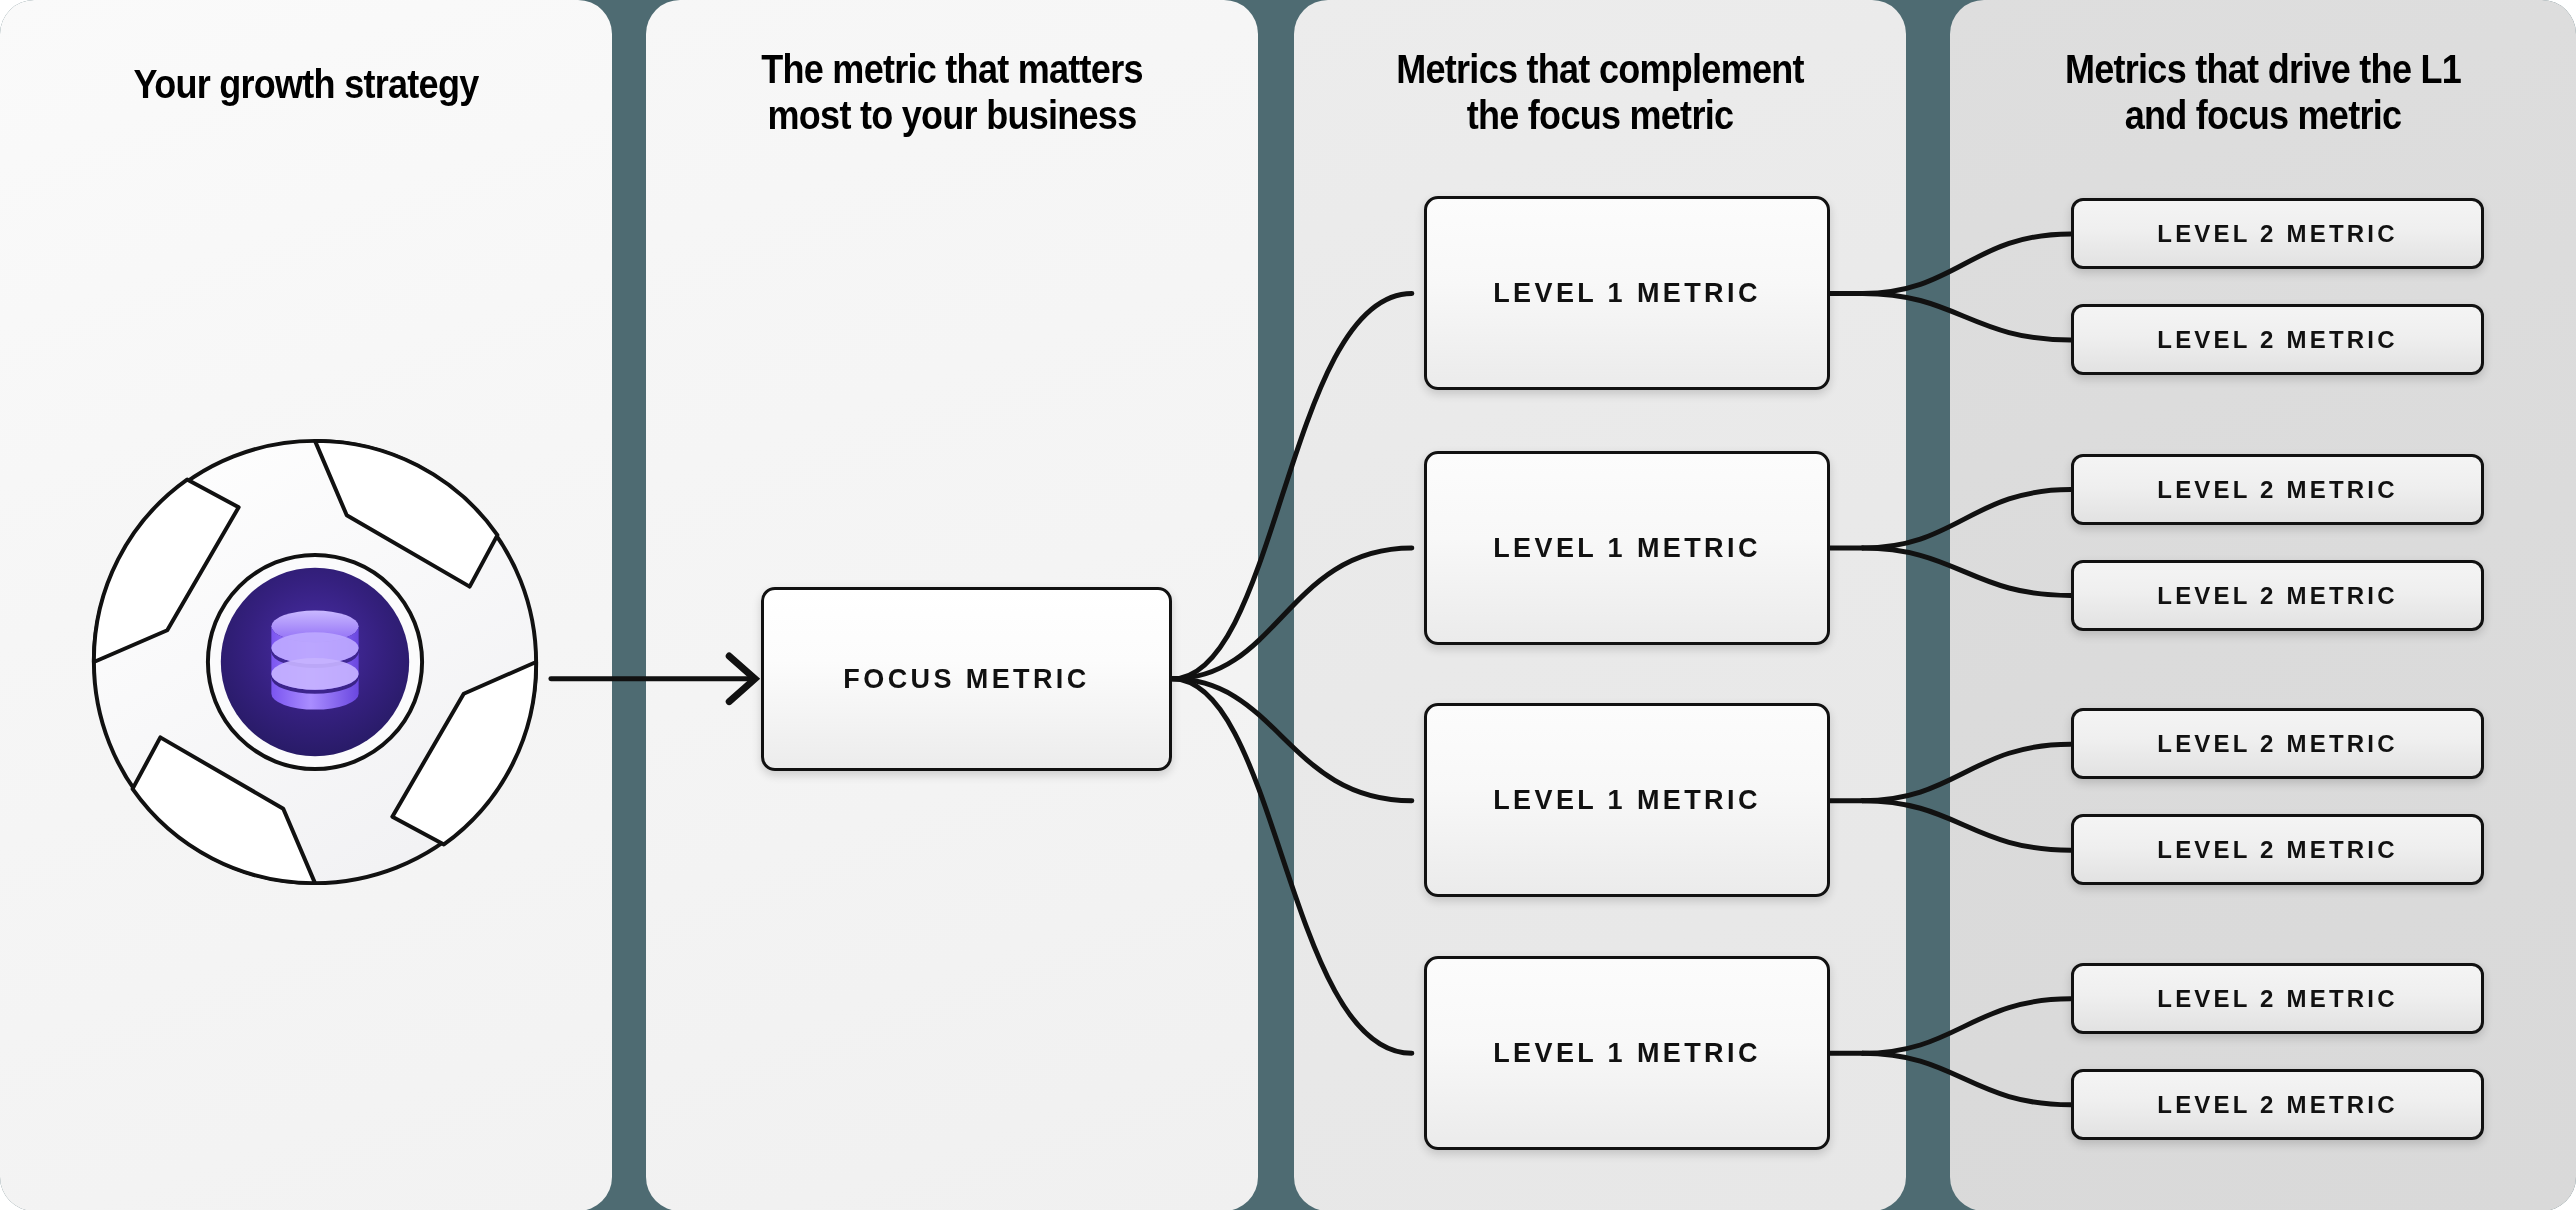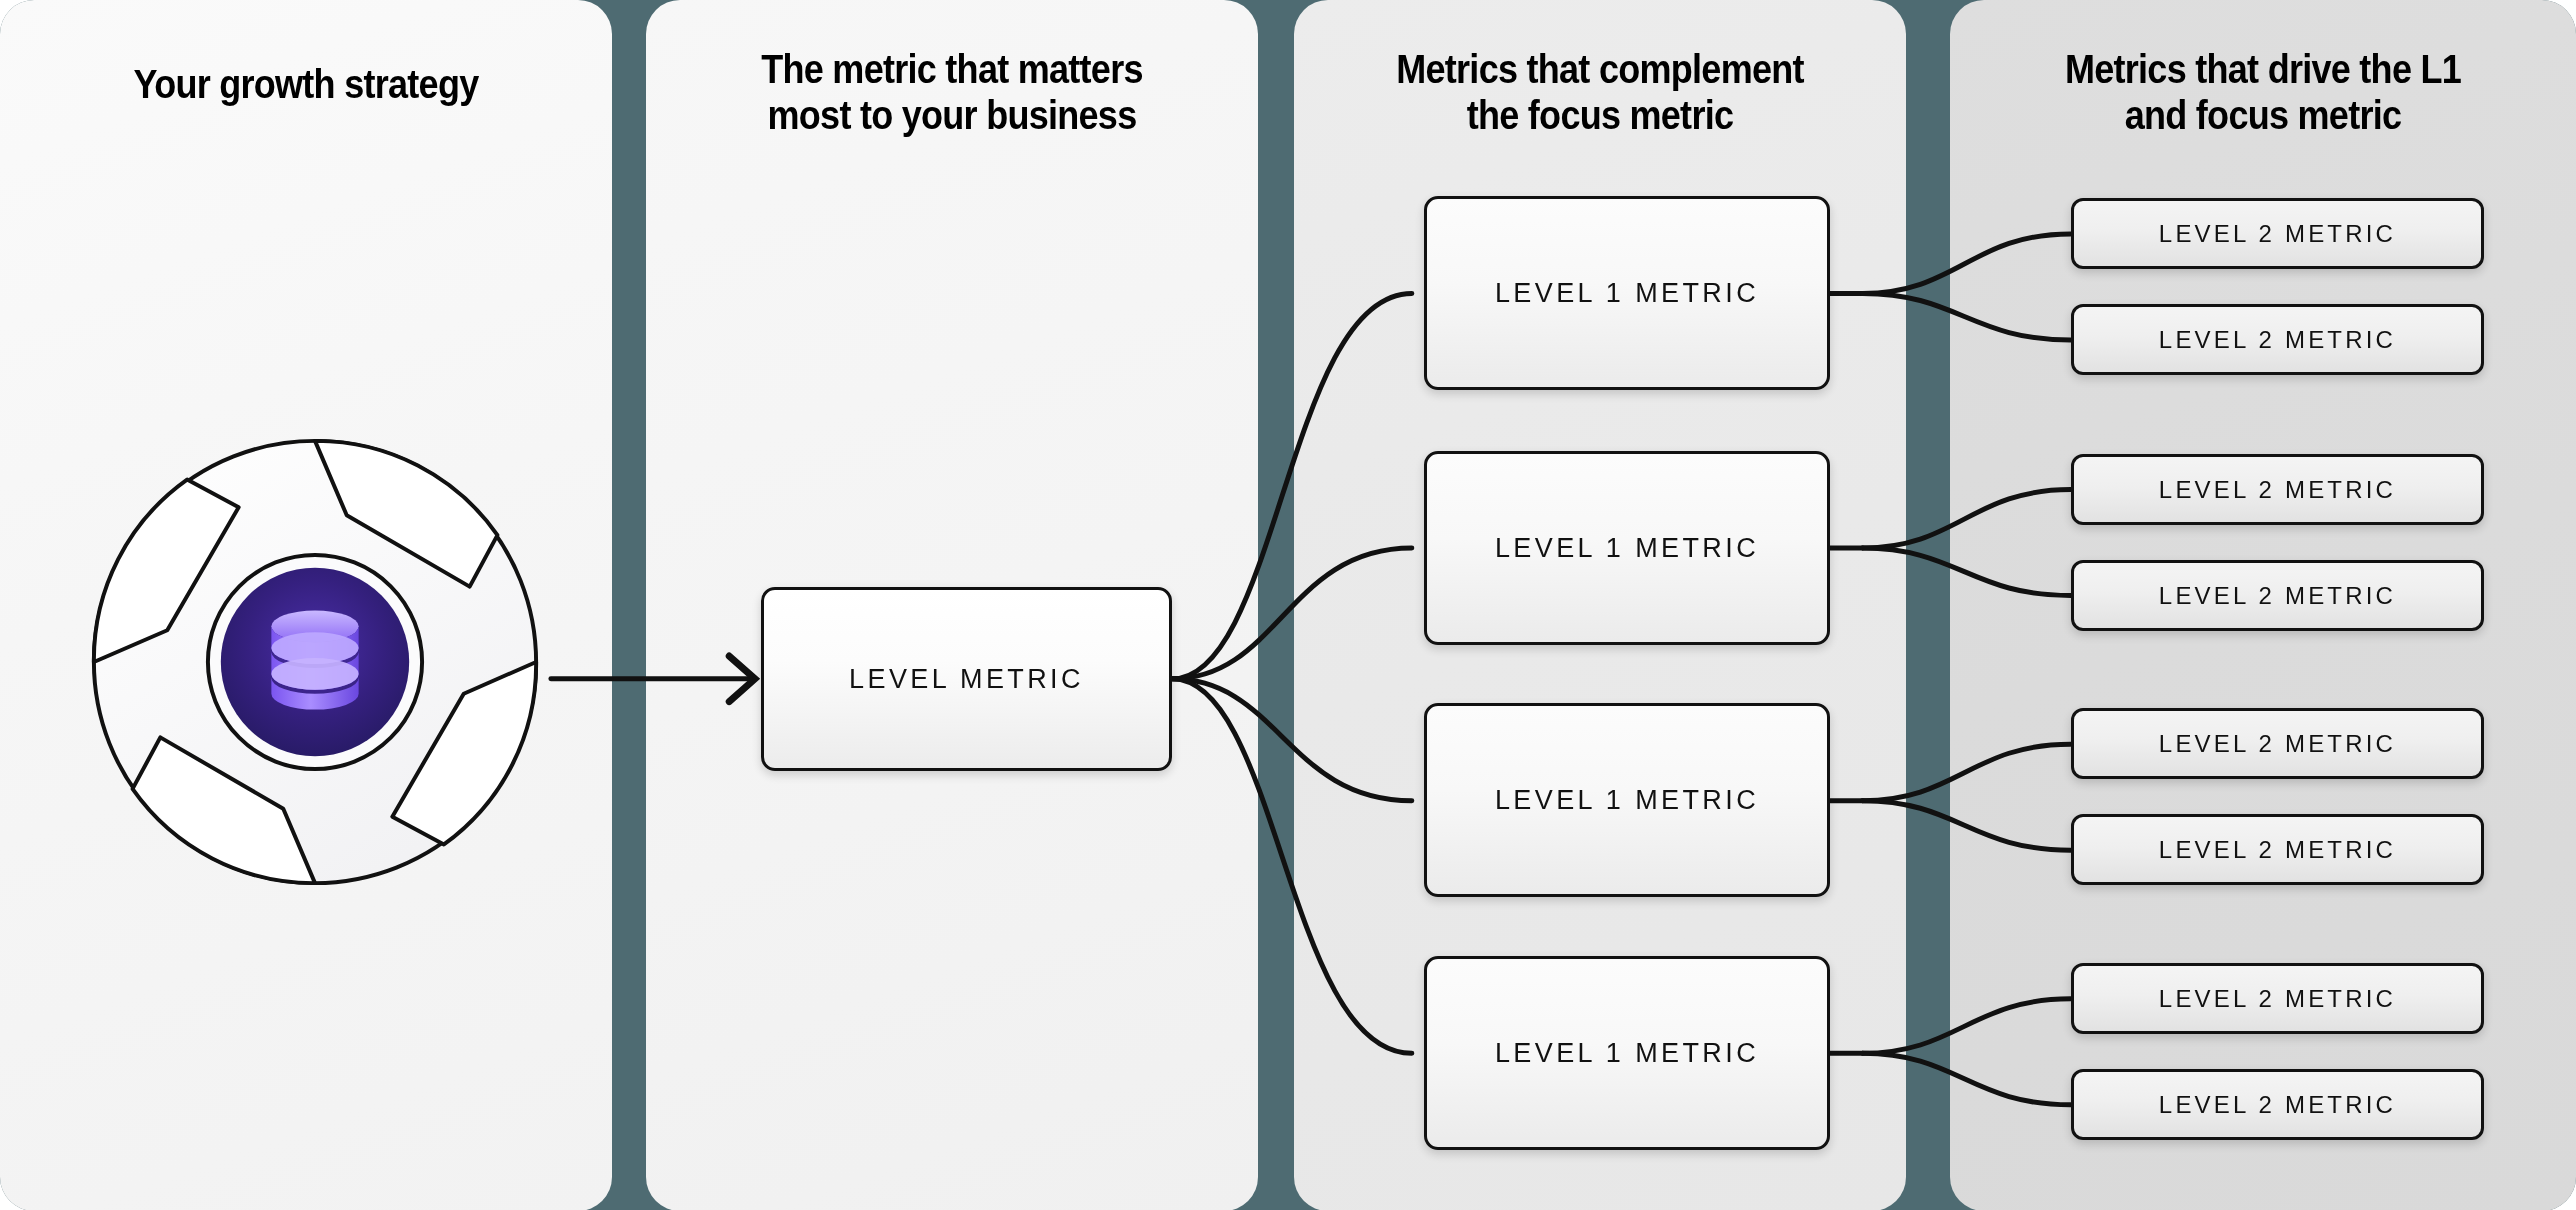--- a/index.html
+++ b/index.html
@@ -69,21 +69,21 @@
 
   
   .mbox {
     position: absolute;
     border: 3px solid #111111;
     border-radius: 14px;
     display: flex;
     align-items: center;
     justify-content: center;
     color: #111111;
-    font-weight: 400;
+    font-weight: 700;
     letter-spacing: 3.4px;
     font-family: "Liberation Sans", sans-serif;
     box-shadow: 0 4px 10px rgba(0,0,0,0.16);
   }
 
   .focus-box {
     left: 761px; top: 587px;
     width: 411px; height: 184px;
     font-size: 27px;
     background: linear-gradient(180deg,#ffffff 0%,#fcfcfc 40%,#ececec 100%);
@@ -214,21 +214,21 @@
       <line x1="1835" y1="808" x2="1880" y2="808"></line>
       <path d="M 1880 808 C 1975 808 1990 751 2090 751"></path>
       <path d="M 1880 808 C 1975 808 1990 858 2090 858"></path>
 
       <line x1="1835" y1="1063" x2="1880" y2="1063"></line>
       <path d="M 1880 1063 C 1975 1063 1990 1008 2090 1008"></path>
       <path d="M 1880 1063 C 1975 1063 1990 1115 2090 1115"></path>
     </g>
   </svg>
 
-  <div class="mbox focus-box">LEVEL METRIC</div>
+  <div class="mbox focus-box">FOCUS METRIC</div>
 
   <div class="mbox l1-box l1-0">LEVEL 1 METRIC</div>
   <div class="mbox l1-box l1-1">LEVEL 1 METRIC</div>
   <div class="mbox l1-box l1-2">LEVEL 1 METRIC</div>
   <div class="mbox l1-box l1-3">LEVEL 1 METRIC</div>
 
   <div class="mbox l2-box l2-0">LEVEL 2 METRIC</div>
   <div class="mbox l2-box l2-1">LEVEL 2 METRIC</div>
   <div class="mbox l2-box l2-2">LEVEL 2 METRIC</div>
   <div class="mbox l2-box l2-3">LEVEL 2 METRIC</div>

